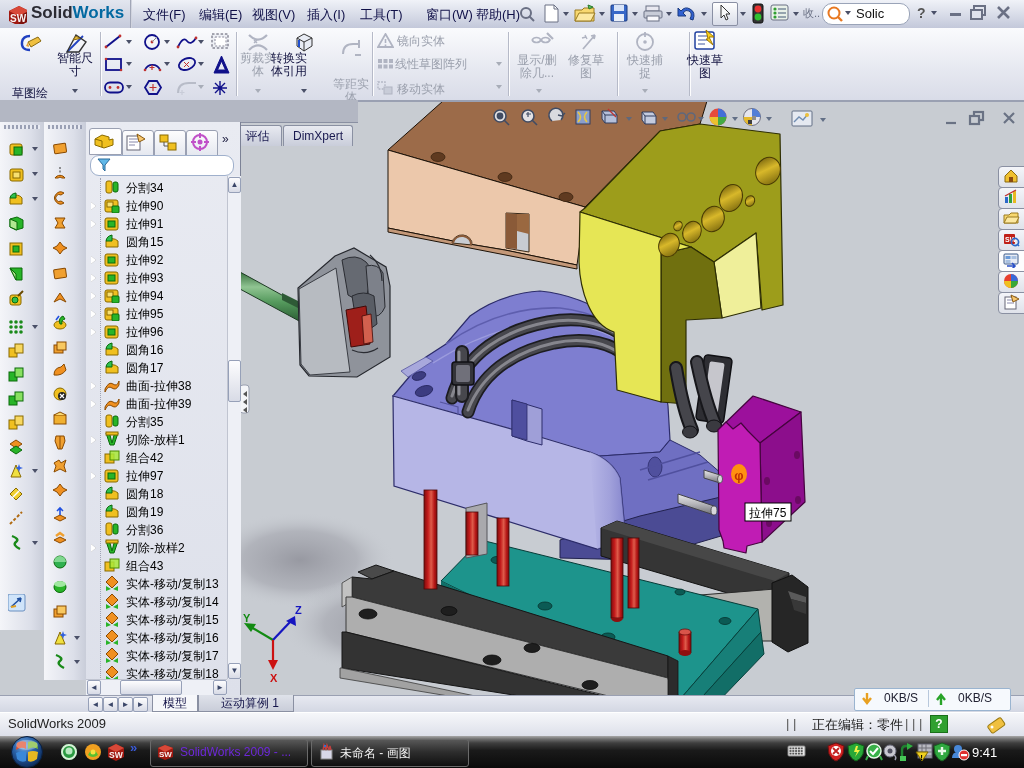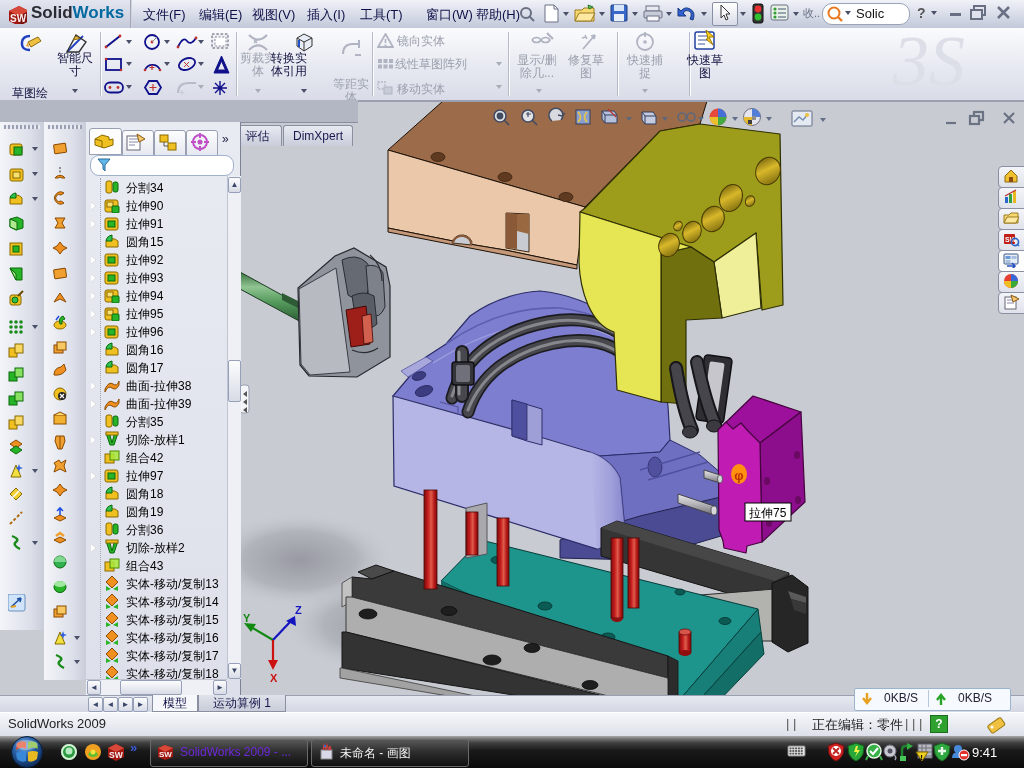--- a/index.html
+++ b/index.html
@@ -395,21 +395,20 @@
 <div class="abs" style="left:950px;top:13px;width:11px;height:3px;background:#6a7084;"></div>
 <svg class="abs" style="left:970px;top:5px" width="17" height="15">
       <rect x="4" y="1" width="11" height="9" fill="none" stroke="#6a7084" stroke-width="2"></rect>
       <rect x="1" y="5" width="11" height="9" fill="#dfe2ec" stroke="#6a7084" stroke-width="2"></rect>
     </svg>
 <svg class="abs" style="left:996px;top:5px" width="16" height="15">
       <path d="M2,2 L13,13 M13,2 L2,13" stroke="#6a7084" stroke-width="2.6"></path>
     </svg>
 
 <div class="abs" id="toolbar"></div>
-<div class="abs" style="left:893px;top:20px;width:130px;height:78px;font-size:72px;font-style:italic;color:#dcdfe8;font-family:'Liberation Serif',serif;">3S</div>
 <svg class="abs" style="left:18px;top:33px" width="26" height="22">
       <path d="M12,17 Q3,17 4,9 Q5,3 12,3" fill="none" stroke="#2040c0" stroke-width="2.4"></path>
       <path d="M10,9 L20,4 L23,8 L13,14 Z" fill="#f0c040" stroke="#8a6a10"></path>
       <path d="M10,9 L11,14 L8,13 Z" fill="#e8a030"></path>
     </svg>
 <div class="abs tbtxt" style="left:0px;top:52px;width:60px;margin-top:35px;">草图绘<br>制</div>
 <div class="abs dd" style="left:27px;top:89px"></div>
 <svg class="abs" style="left:64px;top:33px" width="24" height="22">
       <path d="M3,19 L19,3" stroke="#2040c0" stroke-width="1.8"></path>
       <path d="M12,2 L22,9 L15,19 L3,19 Z" fill="none" stroke="#333" stroke-width="1.4"></path>
@@ -933,21 +932,21 @@
 <div class="abs sbtn" style="left:87px;top:680px;width:12px;height:13px;line-height:13px;">◄</div>
 <div class="abs sbtn" style="left:213px;top:680px;width:12px;height:13px;line-height:13px;">►</div>
 <div class="abs sbtn" style="left:120px;top:680px;width:60px;height:13px;"></div>
 
 <div class="abs" id="docstrip"></div>
 <div class="abs sbtn" style="left:88px;top:697px;width:13px;height:13px;line-height:13px;">◄</div>
 <div class="abs sbtn" style="left:103px;top:697px;width:13px;height:13px;line-height:13px;">◄</div>
 <div class="abs sbtn" style="left:118px;top:697px;width:13px;height:13px;line-height:13px;">►</div>
 <div class="abs sbtn" style="left:133px;top:697px;width:13px;height:13px;line-height:13px;">►</div>
 <div class="abs dtab" style="left:152px;width:44px;background:#f6f7fa;">模型</div>
-<div class="abs dtab" style="left:198px;width:86px;background:linear-gradient(#dfe2ea,#c9cdd9);">运动算例 1</div>
+<div class="abs dtab" style="left:198px;width:86px;background:linear-gradient(#dfe2ea,#c9cdd9);padding-left:8px;">运动算例 1</div>
 
 <div class="abs" id="statusbar"></div>
 <div class="abs stxt" style="left:8px;top:716px;">SolidWorks 2009</div>
 <div class="abs stxt" style="left:786px;top:716px;color:#555;">| |</div>
 <div class="abs stxt" style="left:812px;top:716px;">正在编辑：零件</div>
 <div class="abs stxt" style="left:905px;top:716px;color:#555;">| | |</div>
 <div class="abs" style="left:930px;top:715px;width:16px;height:16px;background:#30a030;border:1px solid #1a701a;color:#fff;font-size:12px;font-weight:bold;text-align:center;line-height:16px;">?</div>
 <svg class="abs" style="left:985px;top:714px" width="22" height="20">
       <rect x="3" y="7" width="16" height="9" rx="2" fill="#f0c040" stroke="#9a7a10" transform="rotate(-35 11 11)"></rect>
       <circle cx="7" cy="13" r="1.5" fill="#fff"></circle>

